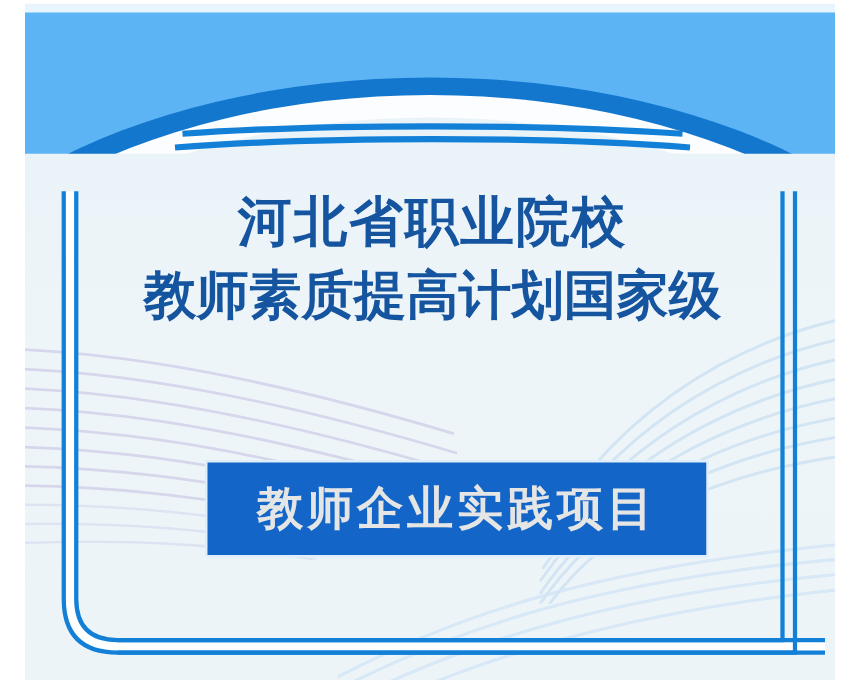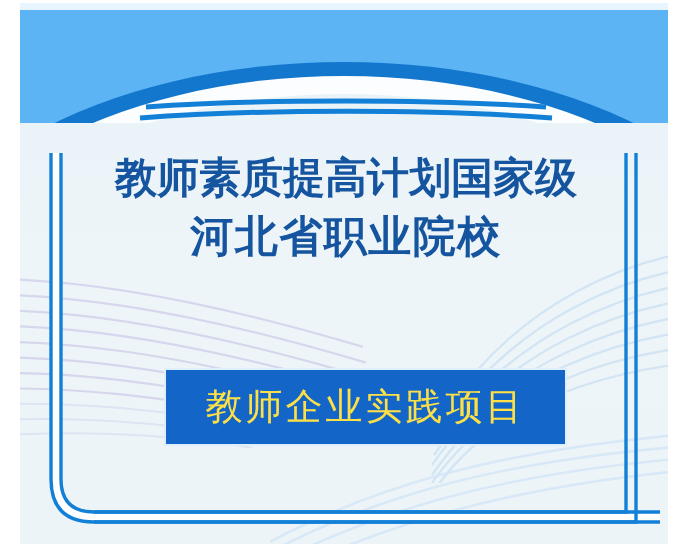--- a/index.html
+++ b/index.html
@@ -165,24 +165,24 @@
     width: 399px;
     height: 74px;
     background: #1366c7;
     box-shadow: 0 0 0 2px #dfeefb;
     display: flex;
     align-items: center;
     justify-content: center;
   }
   .banner-text {
     font-family: "DejaVu Sans", "Liberation Sans", sans-serif;
-    font-weight: 400;
+    font-weight: 700;
     font-size: 37px;
     letter-spacing: 3px;
-    color: #fde047;
+    color: #e5e5e5;
     white-space: nowrap;
   }
 </style>
 </head>
 <body>
 
 <div id="poster">
 
   <div class="outer-panel">
 
@@ -250,22 +250,22 @@
         <path d="M41,150 L41,476 Q41,509 74,509 L640,509" fill="none" stroke="#1380d8" stroke-width="3.4"></path>
       </g>
 
       <g>
         <path d="M606,150 L606,509 L74,509" fill="none" stroke="#1380d8" stroke-width="3.4"></path>
         <path d="M616,150 L616,519 L74,519" fill="none" stroke="#1380d8" stroke-width="3.4"></path>
       </g>
     </svg>
 
     <div class="title-wrap">
+      <div class="title-line l1">河北省职业院校</div>
       <div class="title-line l2">教师素质提高计划国家级</div>
-      <div class="title-line l1">河北省职业院校</div>
     </div>
 
     <div class="banner">
       <span class="banner-text">教师企业实践项目</span>
     </div>
 
   </div>
 </div>
 
 </body></html>

